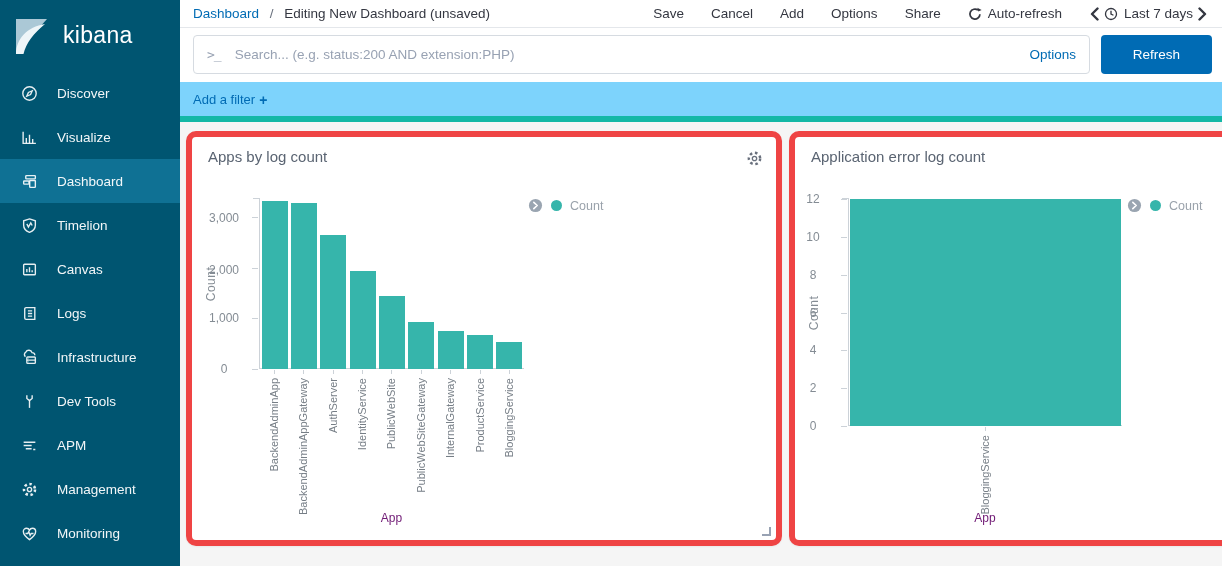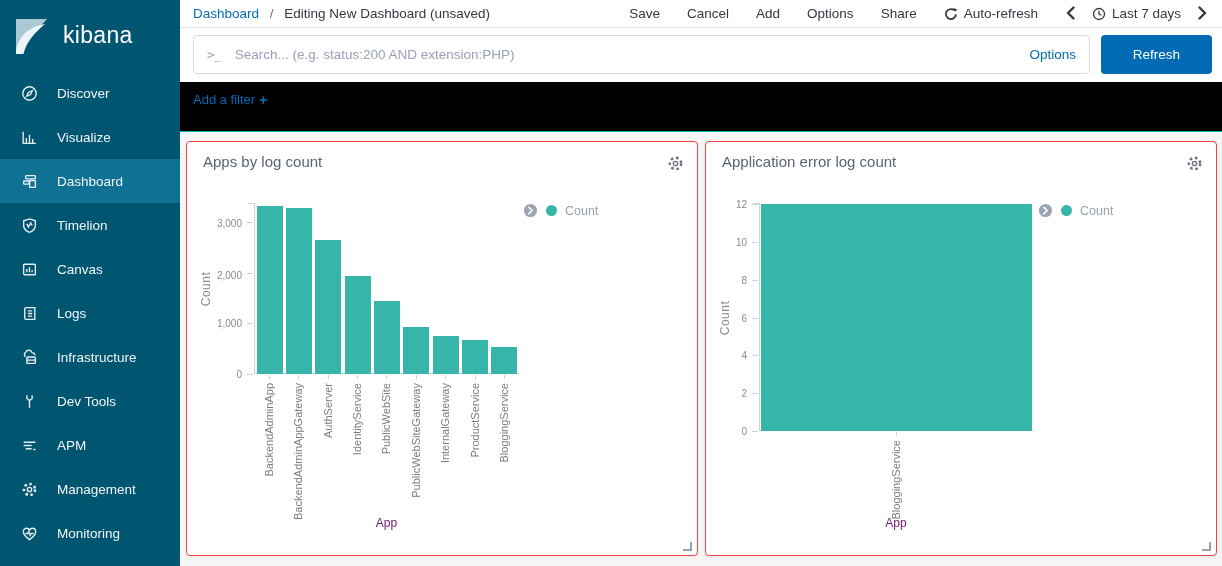--- a/index.html
+++ b/index.html
@@ -19,49 +19,49 @@
   
   .main{flex:1;display:flex;flex-direction:column;min-width:0}
   .topbar{height:28px;background:#fff;border-bottom:1px solid #e4e7eb;display:flex;align-items:center;padding:0 14px 0 13px;font-size:13.5px;flex-shrink:0}
   .breadcrumb a{color:#006BB4;text-decoration:none;cursor:pointer}
   .crumb-sep{color:#69707d;margin:0 7px}
   .crumb-current{color:#343741}
   .topnav{display:flex;align-items:center;gap:27px;margin-left:auto;color:#343741}
   .topnav .action{cursor:pointer}
   .iconbtn{display:inline-flex;align-items:center;gap:6px;cursor:pointer;color:#343741}
   .chev{display:inline-flex;color:#343741;cursor:pointer}
-  .time-group{display:flex;align-items:flex-start;gap:16px;margin-left:27px}
+  .time-group{display:flex;align-items:flex-end;gap:4px;margin-left:27px}
 
   .searchrow{background:#fff;display:flex;align-items:center;gap:11px;padding:7px 10px 8px 13px;flex-shrink:0}
   .searchbox{flex:1;height:39px;border:1px solid #d6dbe1;border-radius:4px;background:#fff;display:flex;align-items:center;padding:0 13px}
   .prompt{color:#98a2b3;font-family:"DejaVu Sans Mono",monospace;font-size:13px;margin-right:12px;letter-spacing:-1px}
   .searchbox input{flex:1;border:none;outline:none;font-size:13.5px;font-family:inherit;color:#0f766e;background:transparent}
   .searchbox input::placeholder{color:#98a2b3}
   .options-link{color:#006BB4;font-size:13.5px;cursor:pointer;margin-left:10px}
   .refresh-btn{width:111px;height:39px;background:#006BB4;color:#fff;border:none;border-radius:4px;font-size:13.5px;font-family:inherit;cursor:pointer}
 
-  .filterrow{background:#000000;border-bottom:1px solid #14b8a6;padding:8px 0 23px 13px;flex-shrink:0}
+  .filterrow{background:#7dd3fc;border-bottom:6px solid #14b8a6;padding:8px 0 8px 13px;flex-shrink:0}
   .add-filter{color:#006BB4;font-size:13px;cursor:pointer;text-decoration:none;display:inline-flex;align-items:center;gap:4px}
   .add-filter .plus{font-weight:bold;font-size:14px}
 
   
   .dashboard{display:flex;gap:7px;padding:9px 5px 0 6px}
-  .panel{width:512px;height:415px;background:#fff;border:1px solid #ef4444;border-radius:4px;box-shadow:0 1px 2px rgba(0,0,0,.05);position:relative;flex-shrink:0}
+  .panel{width:596px;height:415px;background:#fff;border:6px solid #ef4444;border-radius:10px;box-shadow:0 1px 2px rgba(0,0,0,.05);position:relative;flex-shrink:0}
   .panel-head{display:flex;justify-content:space-between;align-items:flex-start;padding:11px 13px 0 16px;height:36px}
   .panel-title{margin:0;font-size:15px;font-weight:400;color:#5a6472}
   .gear-btn{color:#69707d;cursor:pointer;display:inline-flex;margin-top:2px}
   .chart{position:relative;height:360px}
   .resize-handle{position:absolute;right:5px;bottom:4px;width:9px;height:9px;border-right:2px solid #98a2b3;border-bottom:2px solid #98a2b3;cursor:nwse-resize}
 
   
   .ylabel{position:absolute;writing-mode:vertical-rl;transform:translateY(-50%) rotate(180deg);font-size:12px;color:#848c94;letter-spacing:.5px}
   .plotbox{position:absolute;border-left:1px solid #ccd2d8;border-bottom:1px solid #ccd2d8}
   .plotbox::before{content:"";position:absolute;top:-1px;left:-7px;width:7px;height:1px;background:#ccd2d8}
   .ytick-mark{position:absolute;width:6px;height:1px;background:#ccd2d8}
-  .ytick-label{position:absolute;width:46px;text-align:right;font-size:10px;color:#848c94;transform:translateY(-50%)}
+  .ytick-label{position:absolute;width:46px;text-align:center;font-size:12px;color:#848c94;transform:translateY(-50%)}
   .bars{position:absolute;display:flex;align-items:flex-end}
   .bar-slot{flex:1;height:100%;display:flex;align-items:flex-end;justify-content:center}
   .bar{display:block}
   .xlabels{position:absolute;display:flex}
   .xslot{position:relative;flex:1}
   .xslot::before{content:"";position:absolute;top:0;left:50%;width:1px;height:4px;background:#ccd2d8}
   .xlab{position:absolute;top:8px;left:50%;white-space:nowrap;font-size:11px;color:#767e86;transform-origin:0 0;transform:rotate(-90deg) translate(-100%,-50%)}
   .xtitle{position:absolute;font-size:12px;color:#701a75;transform:translateX(-50%)}
   .legend{position:absolute;display:flex;align-items:center;gap:8px;font-size:12.5px;color:#9aa2ab}
   .legend-toggle{display:inline-flex;cursor:pointer}

